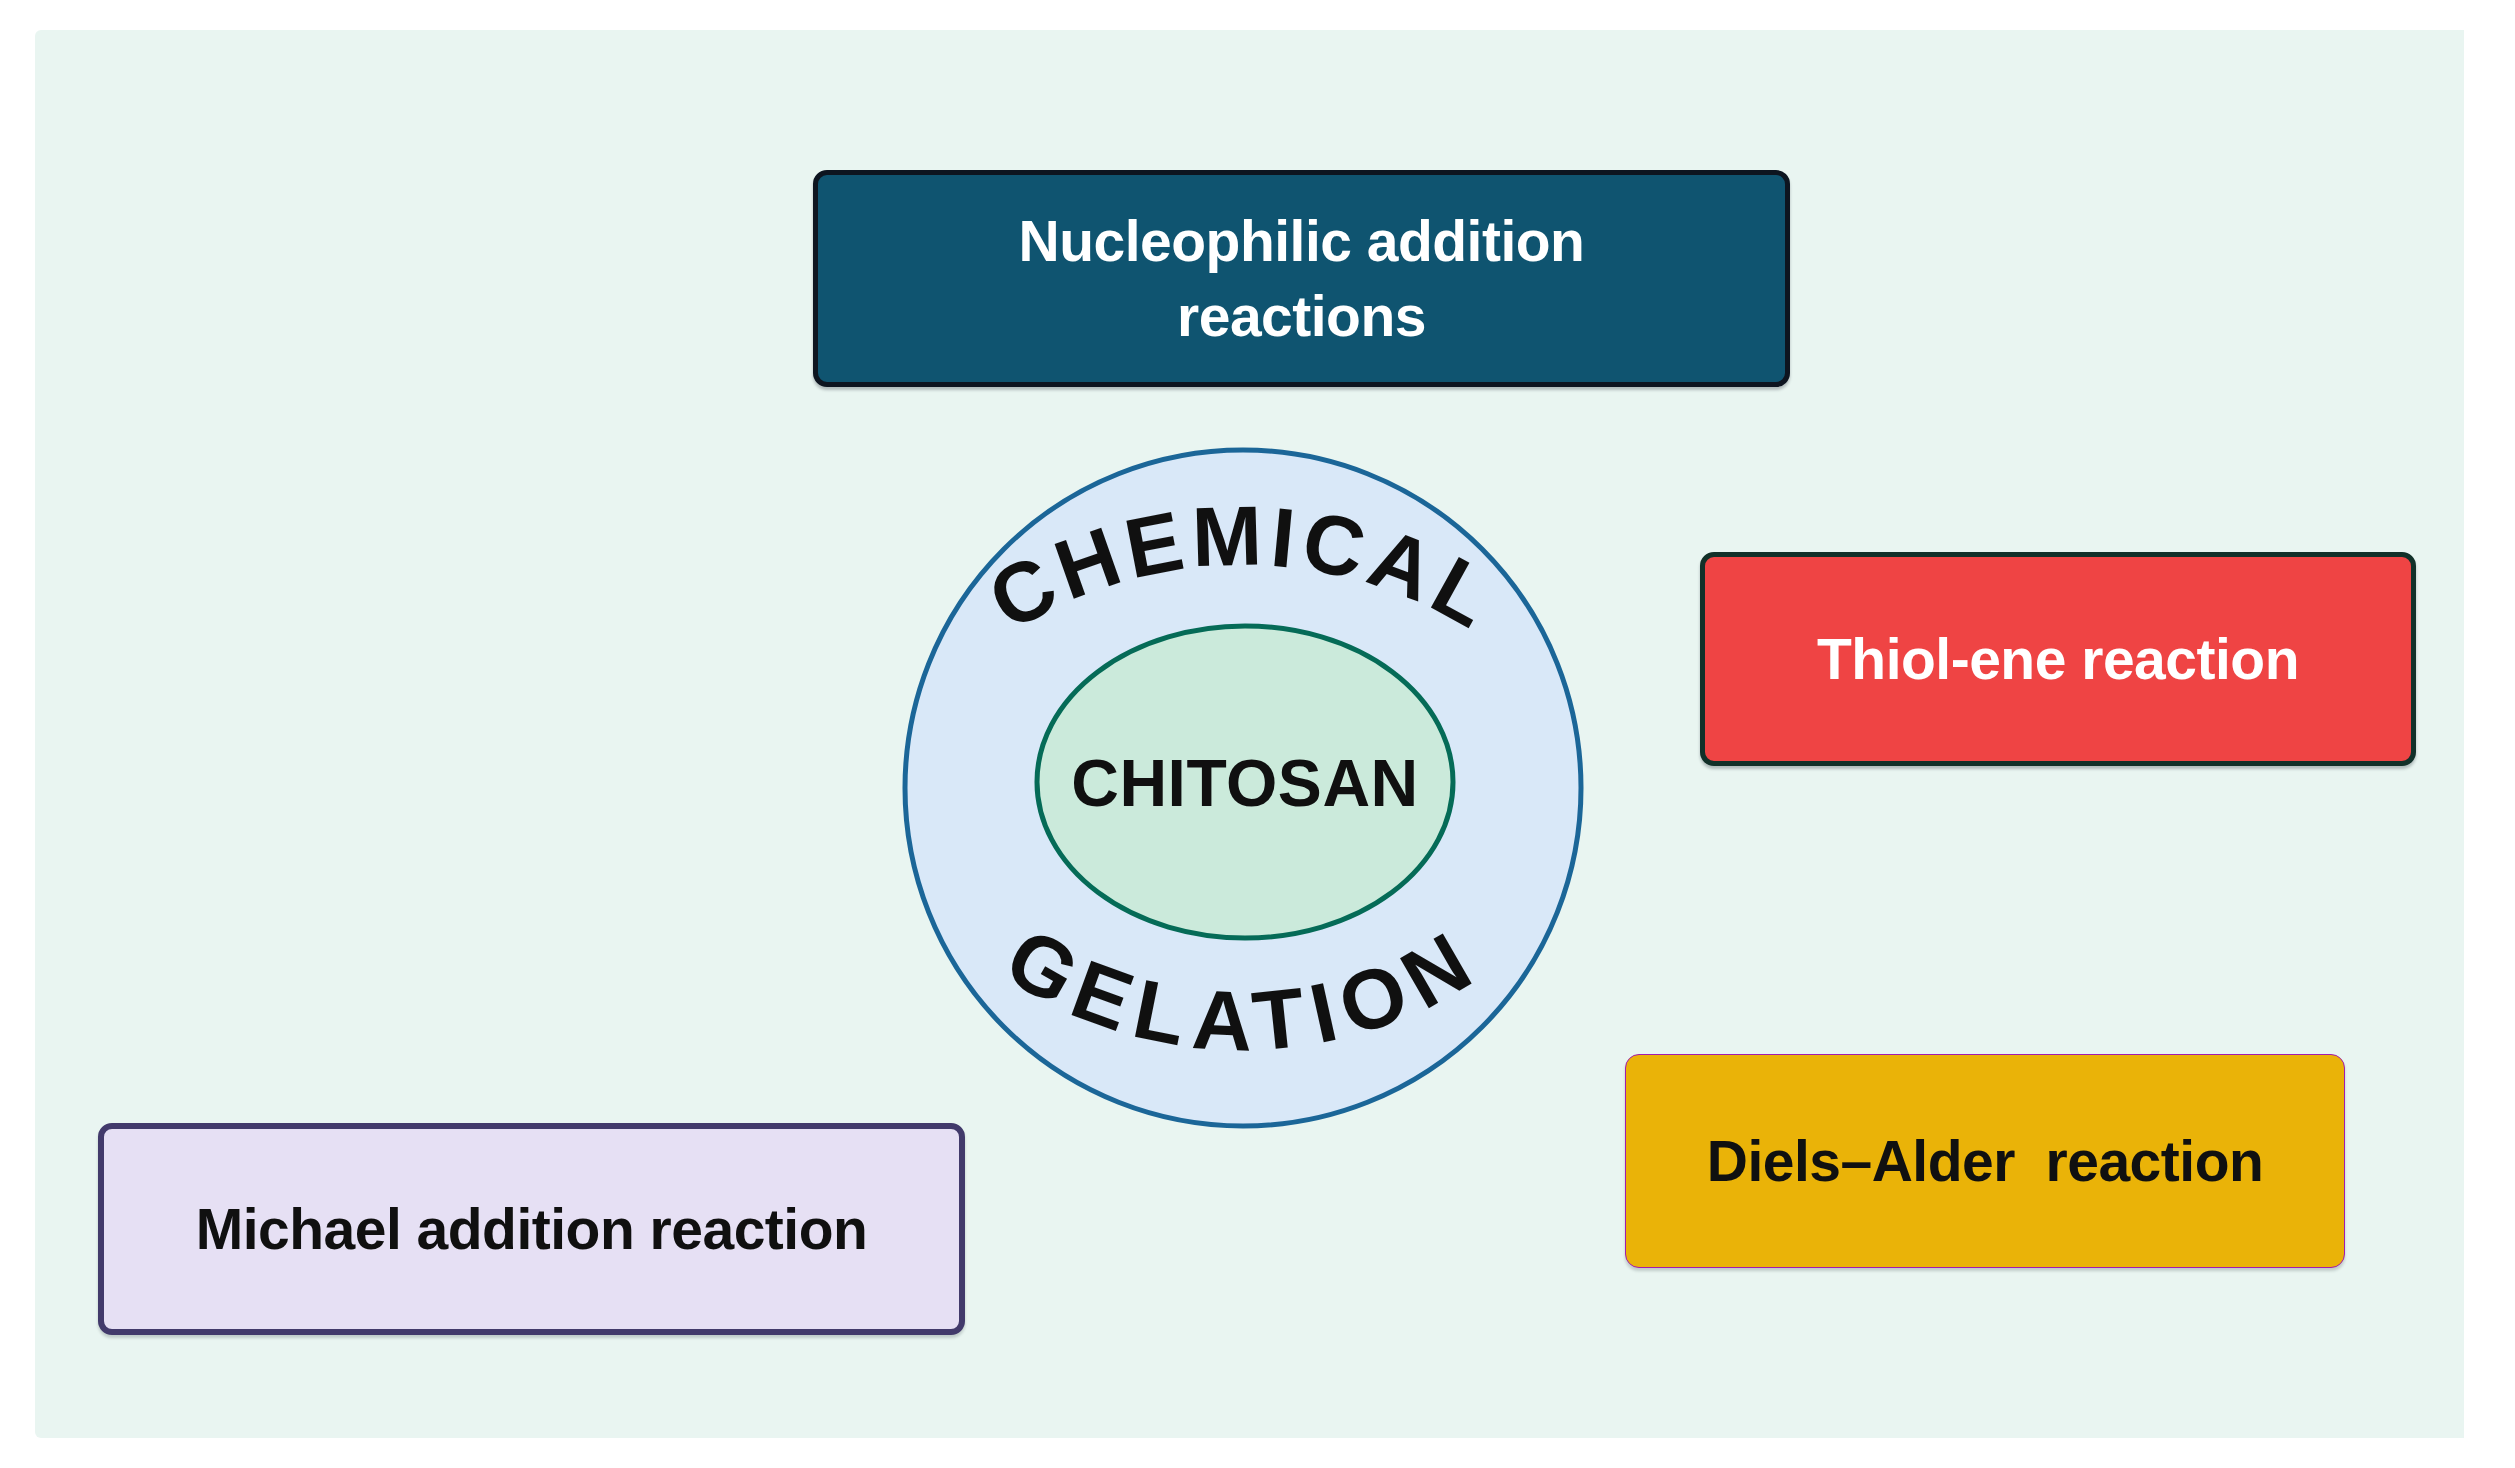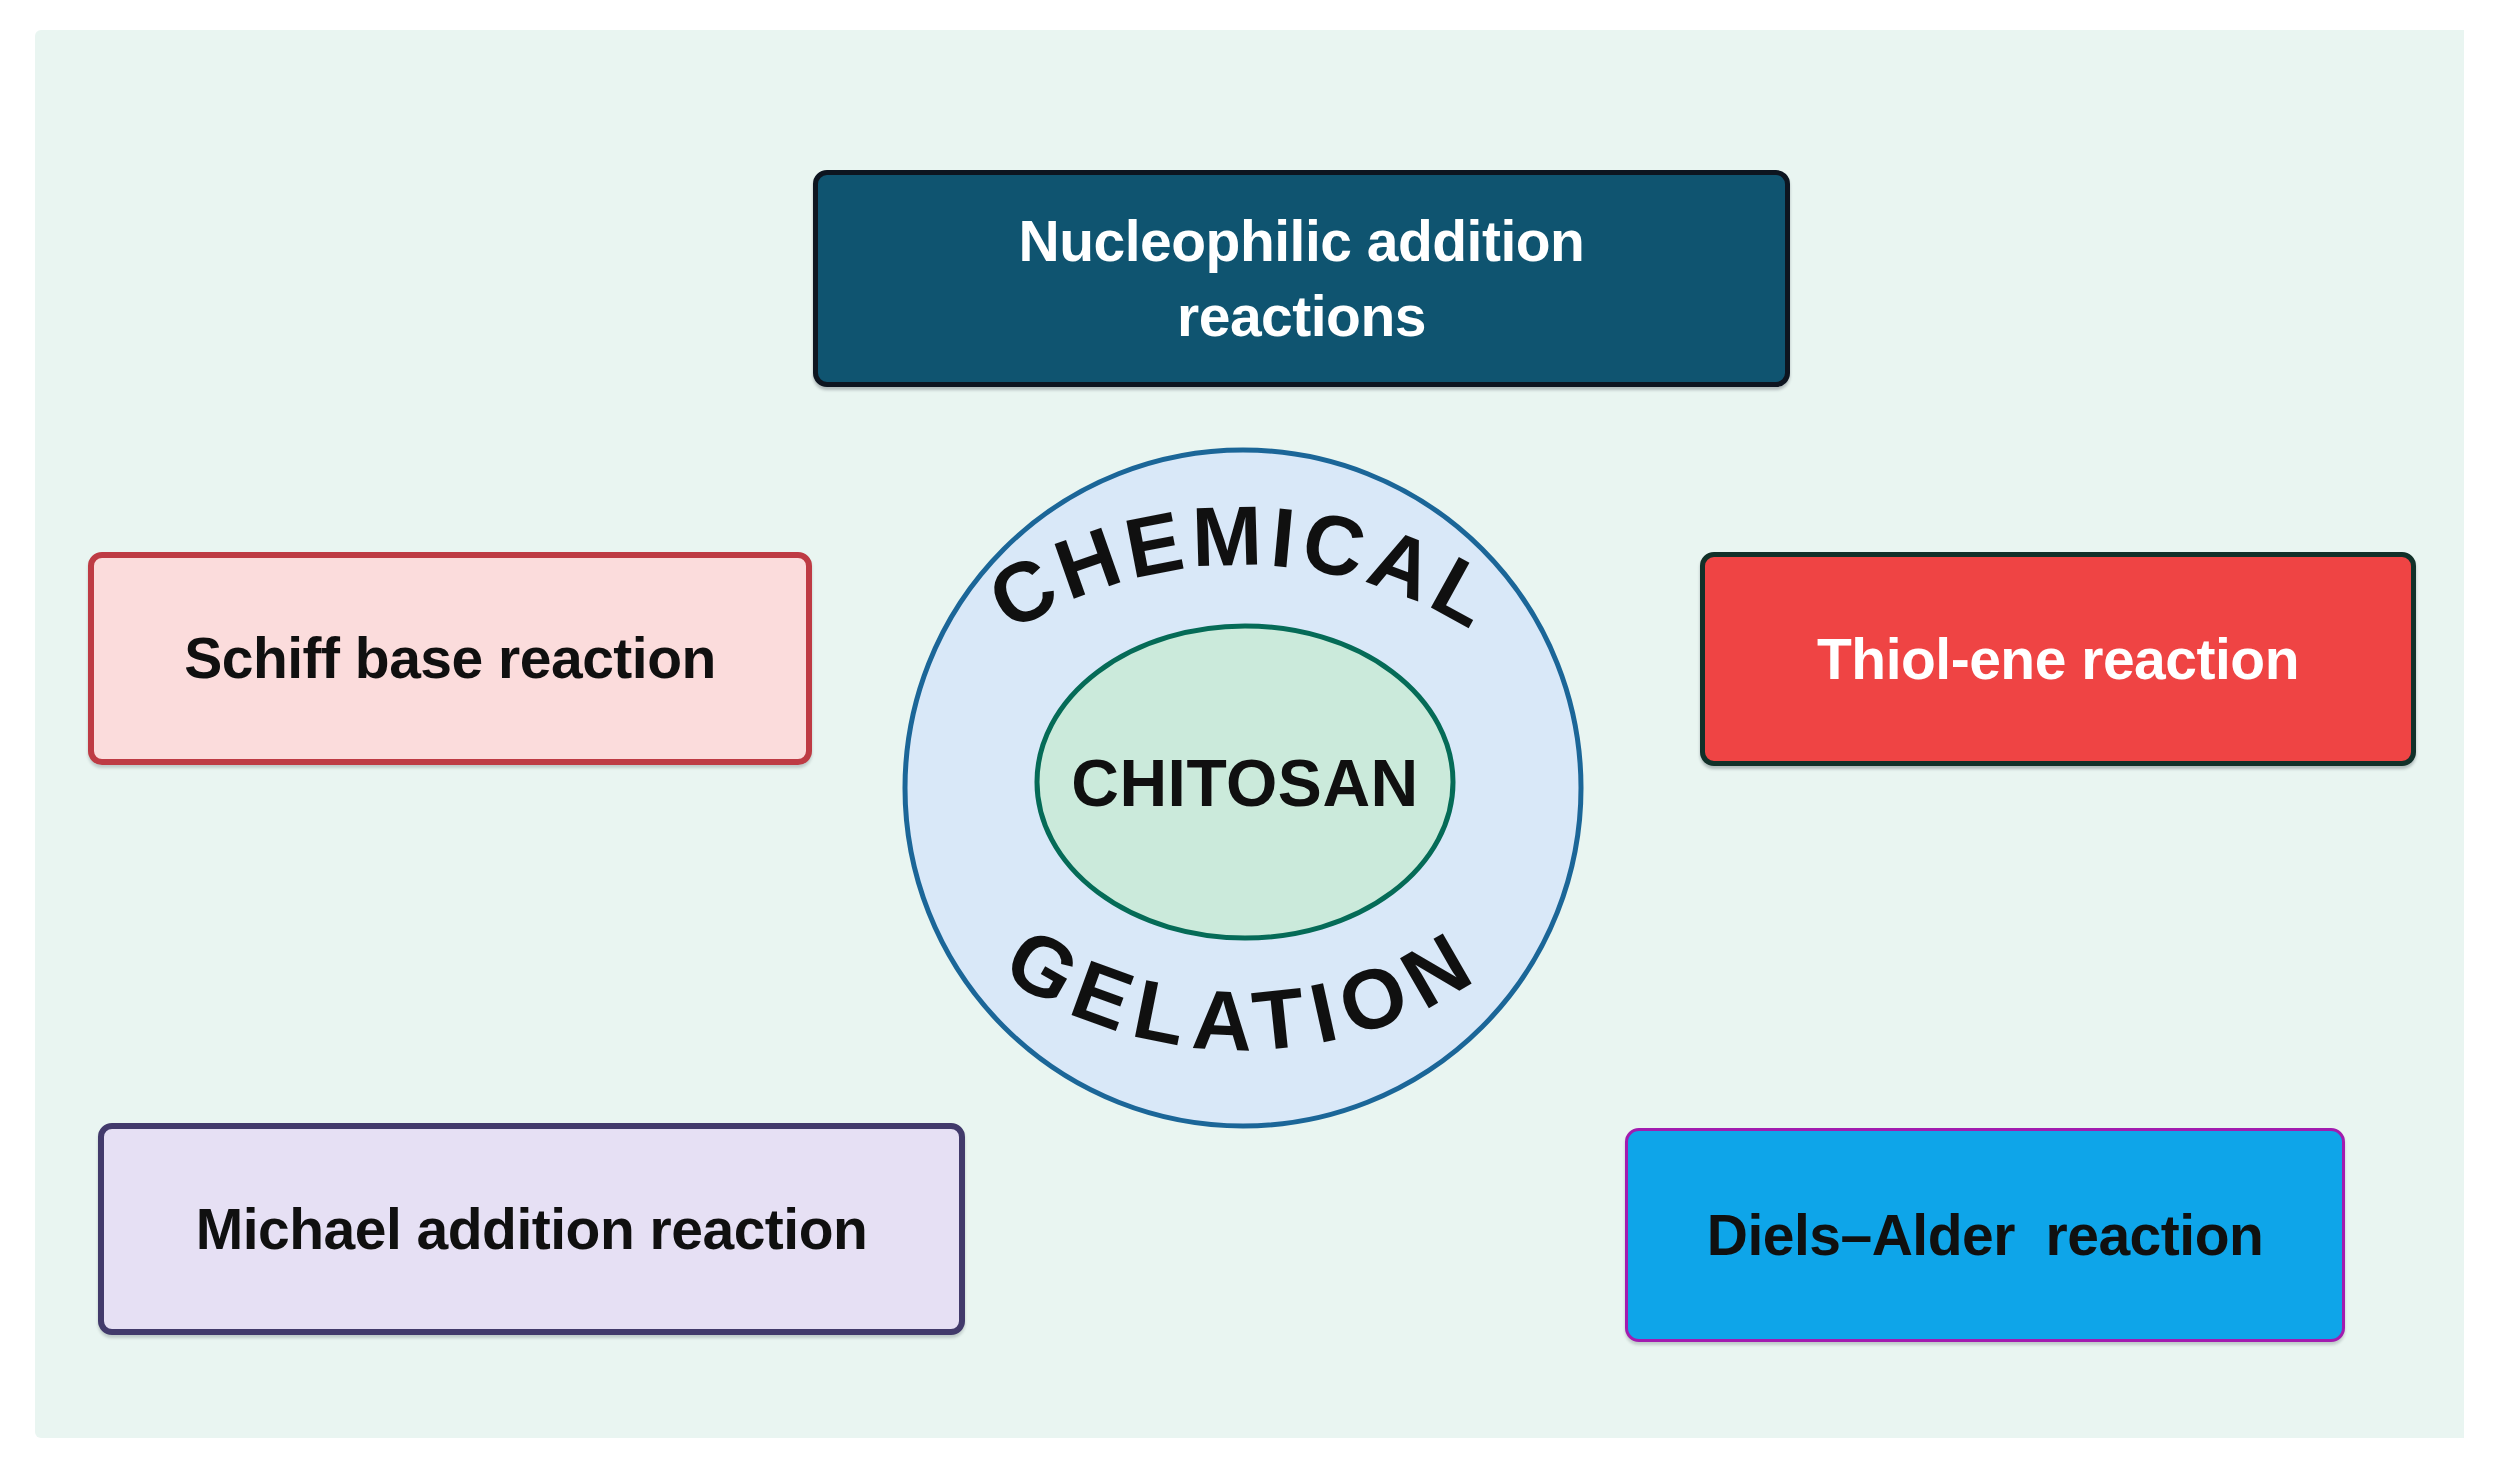--- a/index.html
+++ b/index.html
@@ -57,23 +57,23 @@
     box-shadow: 0 3px 3px rgba(10,20,30,0.25);
   }
   .box-michael {
     left: 98px; top: 1123px; width: 867px; height: 212px;
     background: #e6e0f4;
     border: 6px solid #423a6b;
     color: #101010;
     box-shadow: 0 3px 3px rgba(10,20,30,0.18);
   }
   .box-diels {
-    left: 1625px; top: 1128px; width: 720px; height: 214px;
-    background: #0ea5e9;
-    border: 3px solid #a21caf;
+    left: 1625px; top: 1054px; width: 720px; height: 214px;
+    background: #eab308;
+    border: 1px solid #a21caf;
     color: #101010;
     box-shadow: 0 3px 3px rgba(10,20,30,0.18);
   }
   .center-svg {
     position: absolute;
     left: 0; top: 0;
     width: 2515px; height: 1468px;
   }
   .arc-text {
     font-family: "Liberation Sans", sans-serif;
@@ -95,23 +95,20 @@
 <body>
 
 <div class="stage">
 
   <div class="panel"></div>
 
   <div class="box box-nucleophilic">
     <span class="box-label">Nucleophilic addition reactions</span>
   </div>
 
-  <div class="box box-schiff">
-    <span class="box-label">Schiff base reaction</span>
-  </div>
 
   <div class="box box-thiol">
     <span class="box-label">Thiol-ene reaction</span>
   </div>
 
   <div class="box box-michael">
     <span class="box-label">Michael addition reaction</span>
   </div>
 
   <div class="box box-diels">

